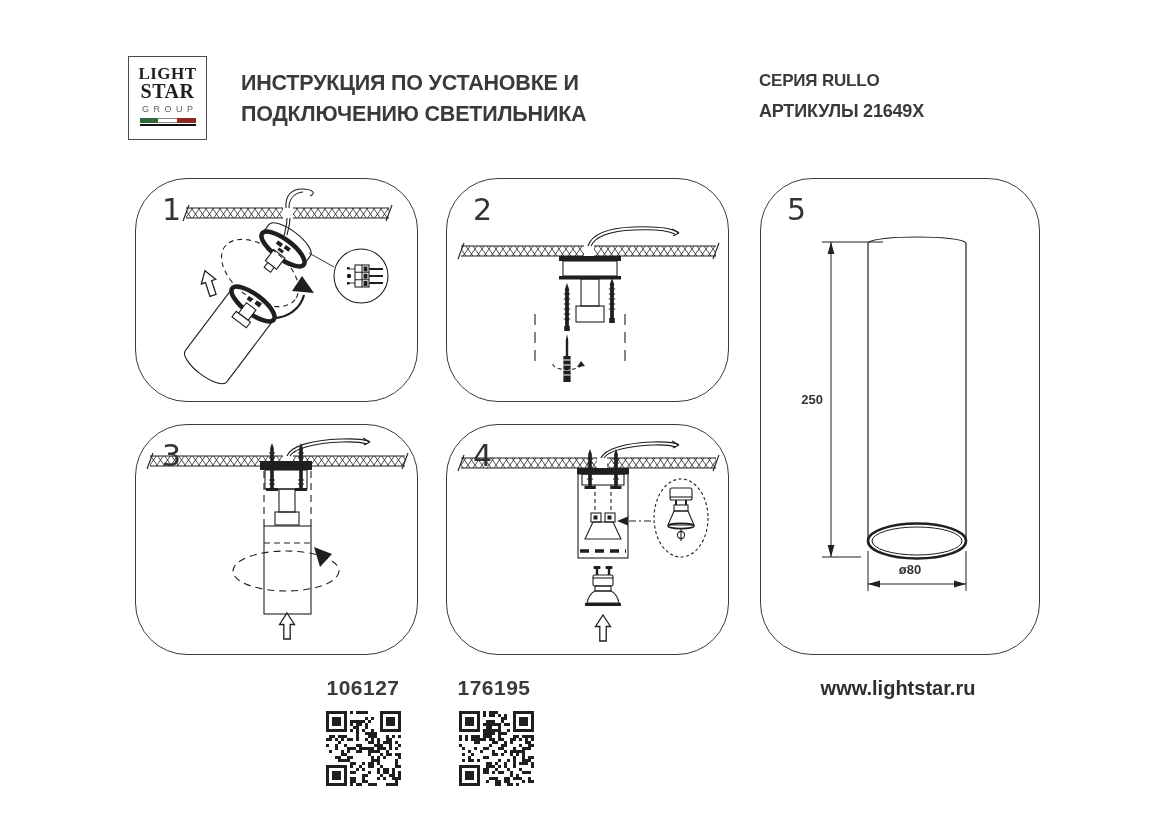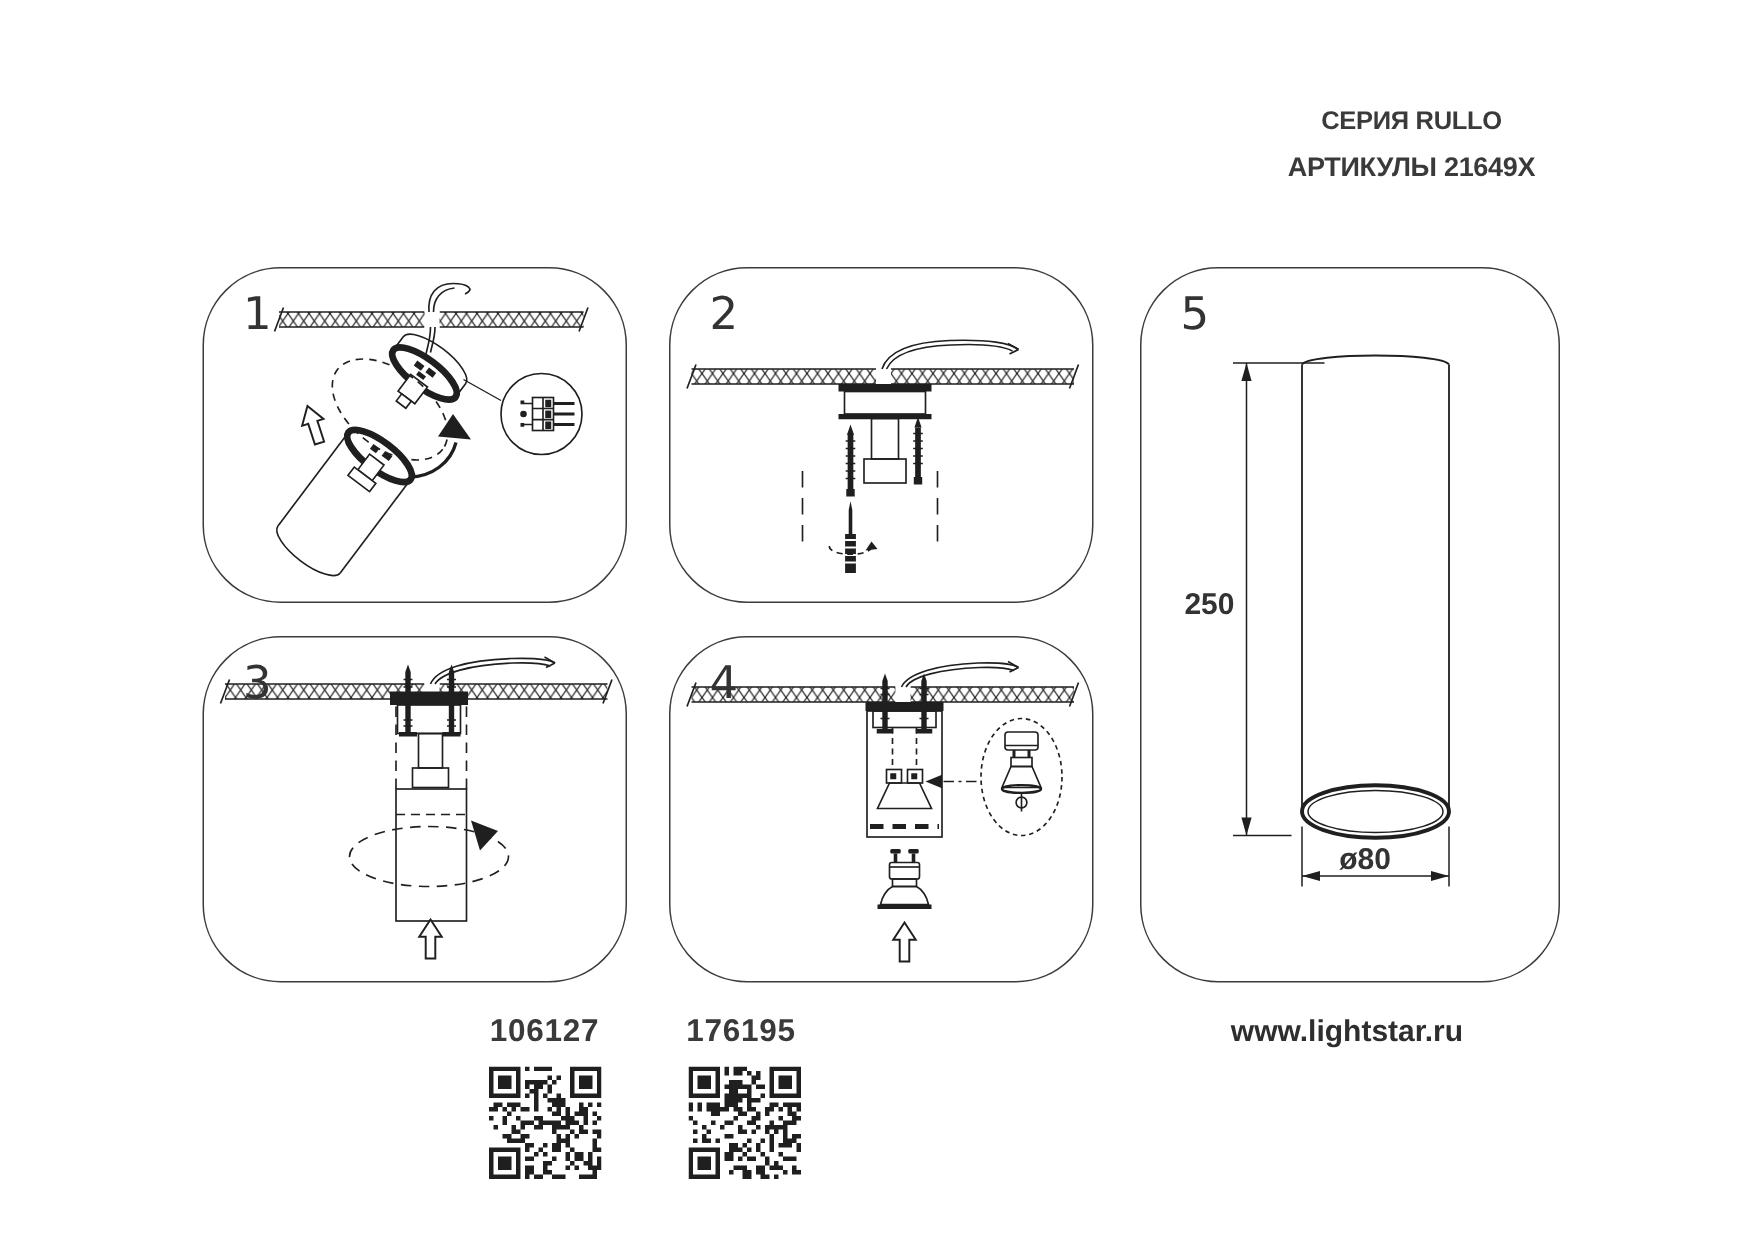--- a/index.html
+++ b/index.html
@@ -11,51 +11,66 @@
   .logo-l1{font-family:"Liberation Serif",serif;font-weight:bold;font-size:17px;line-height:16px;
            color:#1e1e1e;letter-spacing:.5px;}
   .logo-l2{font-family:"Liberation Serif",serif;font-weight:bold;font-size:20px;line-height:19px;
            color:#1e1e1e;letter-spacing:.5px;}
   .logo-l3{font-size:9px;color:#5e5e5e;letter-spacing:4.5px;margin-top:3px;text-indent:4.5px;}
   .logo-flag{width:56px;height:5px;margin:4px auto 0;display:flex;}
   .logo-flag span{flex:1;}
   .logo-underline{width:56px;height:2px;background:#111;margin:1px auto 0;}
   .doc-title{position:absolute;left:241px;top:68px;width:420px;font-size:21.5px;line-height:31px;
              font-weight:bold;color:#3a3a3a;letter-spacing:-.2px;}
-  .series-block{position:absolute;left:801px;top:71px;width:280px;text-align:center;color:#3a3a3a;}
+  .series-block{position:absolute;left:759px;top:71px;width:280px;color:#3a3a3a;}
   .series-line{font-size:17px;font-weight:bold;letter-spacing:-.2px;}
   .articles-line{font-size:18px;font-weight:bold;margin-top:10px;letter-spacing:-.2px;}
   
   .panel{position:absolute;border:1.4px solid #3c3c3c;border-radius:52px;box-sizing:border-box;background:#fff;}
   .panel svg{position:absolute;left:0;top:0;}
   .step-num{position:absolute;left:26px;top:16px;font-family:"DejaVu Sans",sans-serif;
             font-size:30px;font-weight:400;color:#333;line-height:1;}
   #panel1{left:135px;top:178px;width:283px;height:224px;}
   #panel2{left:446px;top:178px;width:283px;height:224px;}
   #panel3{left:135px;top:424px;width:283px;height:231px;}
   #panel4{left:446px;top:424px;width:283px;height:231px;}
   #panel5{left:760px;top:178px;width:280px;height:477px;}
-  .dim-label{position:absolute;font-size:20px;font-weight:bold;color:#333;}
+  .dim-label{position:absolute;font-size:13px;font-weight:bold;color:#333;}
   #dim-height{left:0;top:213px;width:62px;text-align:right;}
   #dim-diameter{left:107px;top:383px;width:84px;text-align:center;}
   
   .code-label{position:absolute;top:676px;width:80px;text-align:center;font-size:21px;
               font-weight:bold;color:#3a3a3a;letter-spacing:.5px;}
   #code1{left:323px;} #code2{left:454px;}
   .qr{position:absolute;top:711px;width:75px;height:75px;}
   #qr1{left:326px;} #qr2{left:459px;}
   .site{position:absolute;left:790px;top:677px;width:216px;text-align:center;
         font-size:20px;font-weight:bold;color:#2e2e2e;}
 </style>
 </head>
 <body>
 
 <div id="page">
 
-
+  <div class="logo-box">
+    <div class="logo-l1">LIGHT</div>
+    <div class="logo-l2">STAR</div>
+    <div class="logo-l3">GROUP</div>
+    <div class="logo-flag">
+      <span id="flag-g" style="background: rgb(47, 107, 58);"></span>
+        <span id="flag-w" style="border-top: 1px solid rgb(136, 136, 136); border-bottom: 1px solid rgb(136, 136, 136); background: rgb(255, 255, 255);"></span>
+        <span id="flag-r" style="background: rgb(140, 39, 35);"></span>
+    </div>
+    <div class="logo-underline"></div>
+  </div>
+
+  <div class="doc-title">
+    <div>ИНСТРУКЦИЯ ПО УСТАНОВКЕ И</div>
+    <div>ПОДКЛЮЧЕНИЮ СВЕТИЛЬНИКА</div>
+  </div>
 
   <div class="series-block">
     <div class="series-line">СЕРИЯ RULLO</div>
     <div class="articles-line">АРТИКУЛЫ 21649X</div>
   </div>
 
   <div id="panel1" class="panel">
     <svg width="283" height="224" viewBox="0 0 283 224">
       <defs>
         <pattern id="xh1" width="7" height="10" patternUnits="userSpaceOnUse">

